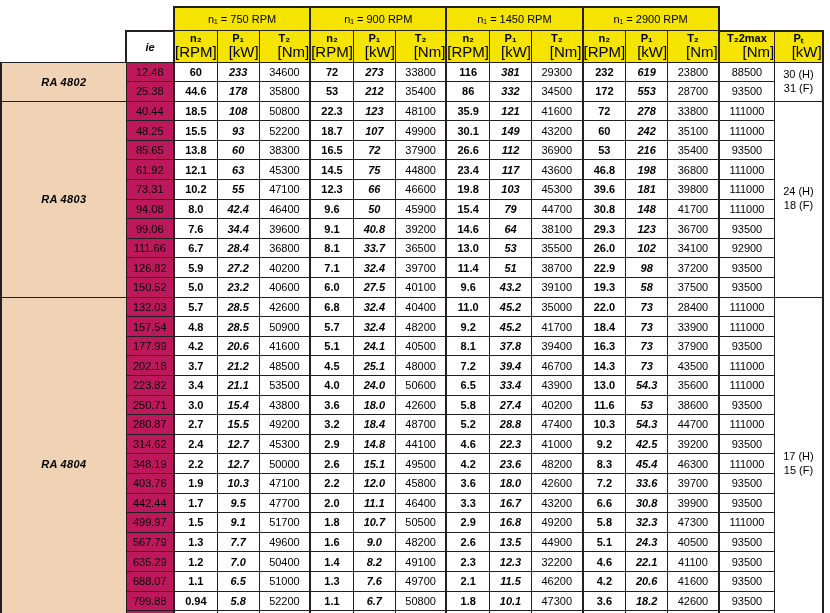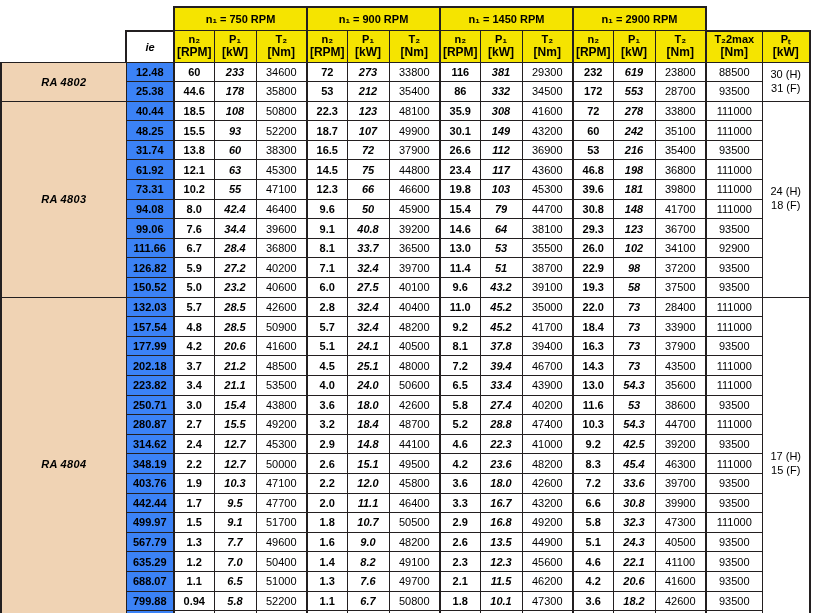--- a/index.html
+++ b/index.html
@@ -1,27 +1,27 @@
 <!DOCTYPE html>
 <html><head>
 <meta charset="utf-8">
 <style>
   html,body{margin:0;padding:0;background:#ffffff;}
   body{font-family:"Liberation Sans", sans-serif;}
   #page{width:830px;height:613px;position:relative;overflow:hidden;background:#fff;}
   table.spec{border-collapse:collapse;table-layout:fixed;margin-left:0;margin-top:6px;}
   table.spec td, table.spec th{border:1px solid #231f20;padding:0;text-align:center;vertical-align:middle;font-size:11px;color:#000;}
   .nb{border:none !important;}
-  .hdr-group{background:#f5e400;font-weight:bold;font-size:12.5px;height:22px;}
+  .hdr-group{background:#f5e400;font-weight:normal;font-size:12.5px;height:22px;}
   .hdr-sub{background:#f5e400;font-weight:bold;font-size:11.5px;height:30px;line-height:1.05;margin-top:14px;}
-  .hdr-sub .unit{display:block;font-size:12px;font-weight:bold;}
+  .hdr-sub .unit{display:block;font-size:15px;font-weight:normal;text-align:right;}
   .hdr-ie{background:#ffffff;font-weight:bold;font-style:italic;font-size:12px;margin-left:13px;}
   .model{background:#f0d3b4;font-weight:bold;font-size:15px;letter-spacing:.3px;font-style:italic;}
   .pt{background:#ffffff;font-weight:normal;font-size:11px;line-height:1.25;}
-  .ie{font-weight:bold;font-size:11.5px;background:#3b82f6;}
+  .ie{font-weight:normal;font-size:11.5px;background:#be185d;}
   .n2{font-weight:bold;font-size:11px;}
   .p1{font-weight:bold;font-style:italic;font-size:11px;}
   .t2{font-size:11px;}
   .t2max{font-size:11px;margin-top:40px;}
   .row-h{height:19.6px;}
   .sep-top td{border-top:2px solid #231f20;}
   .grp-l{border-left:2px solid #231f20 !important;}
   .grp-r{border-right:2px solid #231f20 !important;}
   .outer-top{border-top:2px solid #231f20 !important;}
   .outer-bot{border-bottom:2px solid #231f20 !important;}
@@ -120,21 +120,21 @@
         <tr class="row-h sep-top">
           <td class="model outer-left" rowspan="10">RA 4803</td>
           <td class="ie">40.44</td>
           <td class="n2 grp-l">18.5</td>
           <td class="p1">108</td>
           <td class="t2 grp-r">50800</td>
           <td class="n2 grp-l">22.3</td>
           <td class="p1">123</td>
           <td class="t2 grp-r">48100</td>
           <td class="n2 grp-l">35.9</td>
-          <td class="p1">308</td>
+          <td class="p1">121</td>
           <td class="t2 grp-r">41600</td>
           <td class="n2 grp-l">72</td>
           <td class="p1">278</td>
           <td class="t2 grp-r">33800</td>
           <td class="t2max">111000</td>
           <td class="pt outer-right" rowspan="10">
             <div>24 (H)</div>
             <div>18 (F)</div>
           </td>
         </tr>
@@ -148,21 +148,21 @@
           <td class="t2 grp-r">49900</td>
           <td class="n2 grp-l">30.1</td>
           <td class="p1">149</td>
           <td class="t2 grp-r">43200</td>
           <td class="n2 grp-l">60</td>
           <td class="p1">242</td>
           <td class="t2 grp-r">35100</td>
           <td class="t2max">111000</td>
         </tr>
         <tr class="row-h">
-          <td class="ie">31.74</td>
+          <td class="ie">85.65</td>
           <td class="n2 grp-l">13.8</td>
           <td class="p1">60</td>
           <td class="t2 grp-r">38300</td>
           <td class="n2 grp-l">16.5</td>
           <td class="p1">72</td>
           <td class="t2 grp-r">37900</td>
           <td class="n2 grp-l">26.6</td>
           <td class="p1">112</td>
           <td class="t2 grp-r">36900</td>
           <td class="n2 grp-l">53</td>
@@ -281,21 +281,21 @@
           <td class="p1">58</td>
           <td class="t2 grp-r">37500</td>
           <td class="t2max">93500</td>
         </tr>
         <tr class="row-h sep-top">
           <td class="model outer-left" rowspan="17">RA 4804</td>
           <td class="ie">132.03</td>
           <td class="n2 grp-l">5.7</td>
           <td class="p1">28.5</td>
           <td class="t2 grp-r">42600</td>
-          <td class="n2 grp-l">2.8</td>
+          <td class="n2 grp-l">6.8</td>
           <td class="p1">32.4</td>
           <td class="t2 grp-r">40400</td>
           <td class="n2 grp-l">11.0</td>
           <td class="p1">45.2</td>
           <td class="t2 grp-r">35000</td>
           <td class="n2 grp-l">22.0</td>
           <td class="p1">73</td>
           <td class="t2 grp-r">28400</td>
           <td class="t2max">111000</td>
           <td class="pt outer-right" rowspan="17">
@@ -498,21 +498,21 @@
         <tr class="row-h">
           <td class="ie">635.29</td>
           <td class="n2 grp-l">1.2</td>
           <td class="p1">7.0</td>
           <td class="t2 grp-r">50400</td>
           <td class="n2 grp-l">1.4</td>
           <td class="p1">8.2</td>
           <td class="t2 grp-r">49100</td>
           <td class="n2 grp-l">2.3</td>
           <td class="p1">12.3</td>
-          <td class="t2 grp-r">45600</td>
+          <td class="t2 grp-r">32200</td>
           <td class="n2 grp-l">4.6</td>
           <td class="p1">22.1</td>
           <td class="t2 grp-r">41100</td>
           <td class="t2max">93500</td>
         </tr>
         <tr class="row-h">
           <td class="ie">688.07</td>
           <td class="n2 grp-l">1.1</td>
           <td class="p1">6.5</td>
           <td class="t2 grp-r">51000</td>

